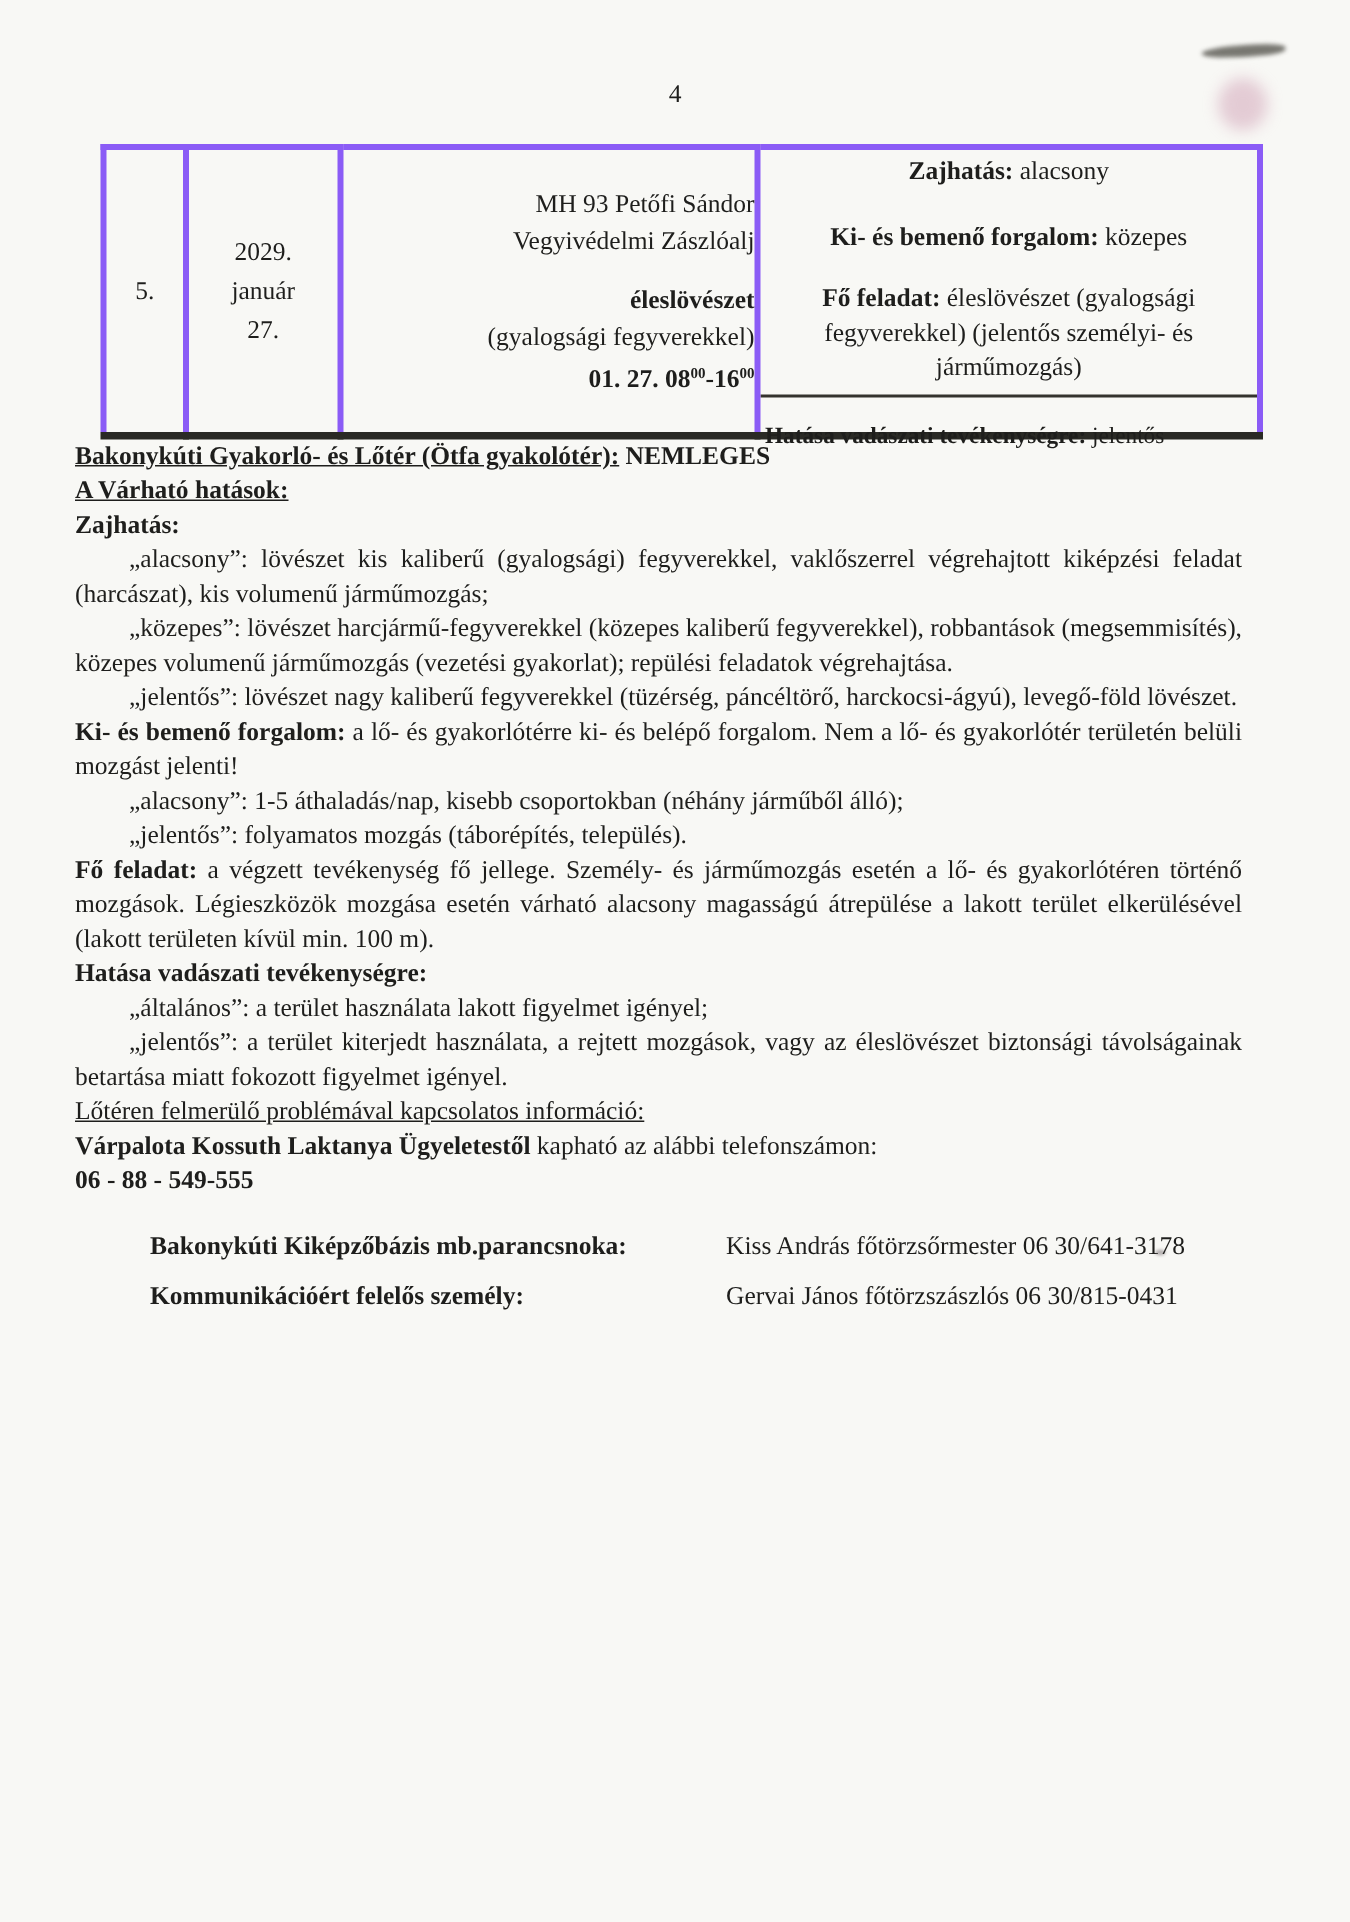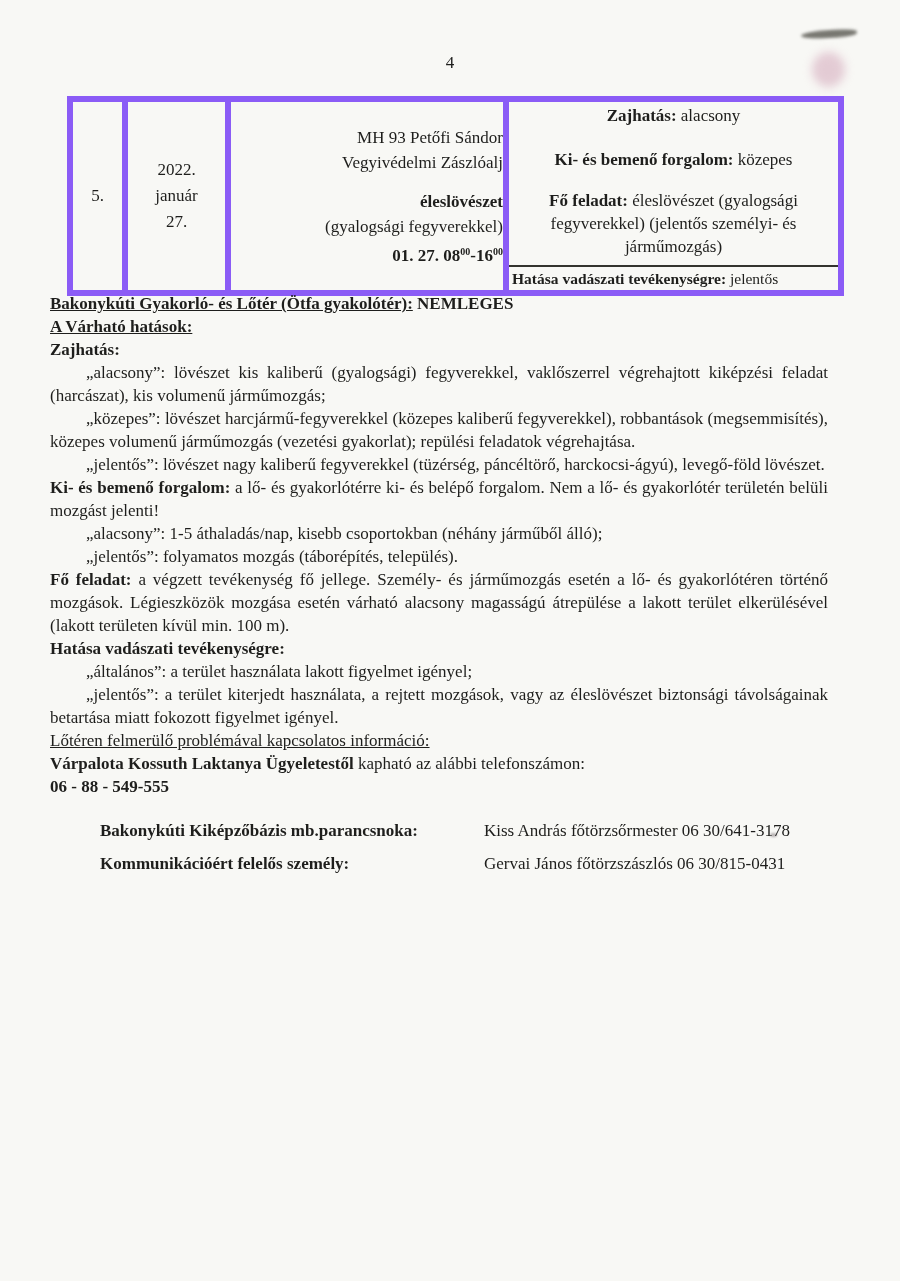--- a/index.html
+++ b/index.html
@@ -14,33 +14,33 @@
   }
   .page-number { position: absolute; top: 53px; left: 0; width: 900px; text-align: center; font-size: 17px; }
 
   
   .art-dark { position: absolute; left: 801px; top: 30px; width: 56px; height: 8px; background: #55544d; opacity: .78; filter: blur(1.5px); border-radius: 60% 40% 50% 50%; transform: rotate(-3deg); }
   .art-pink { position: absolute; left: 812px; top: 52px; width: 33px; height: 35px; background: #cf9fb4; opacity: .5; filter: blur(5px); border-radius: 50%; }
   .art-speck { position: absolute; left: 770px; top: 833px; width: 7px; height: 4px; background: #8a8284; opacity: .6; filter: blur(1px); border-radius: 50%; }
 
   
   .doc-table { position: absolute; left: 67px; top: 96px; width: 771px; border-collapse: collapse; table-layout: fixed; font-size: 17px; border: 2px solid #34332e; border-bottom: 5px solid #2a2a25; }
-  .doc-table td { border: 6px solid #8b5cf6; vertical-align: middle; padding: 0; }
+  .doc-table td { border: 4px solid #8b5cf6; vertical-align: middle; padding: 0; }
   .b { font-weight: bold; }
   .c1 { text-align: center; }
   .c2 { text-align: center; line-height: 26px; }
   .c2 span { display: block; }
   .c3 { text-align: right; line-height: 25px; }
   .c3 .gap { height: 14px; }
   .sup { font-size: 10px; font-weight: bold; vertical-align: 6px; letter-spacing: 0; }
   .c4 { vertical-align: top; }
   .r-top { height: 163px; padding: 3px 5px 0; text-align: center; line-height: 22px; }
   .e2 { margin-top: 22px; }
   .e3 { margin-top: 18px; line-height: 23px; }
-  .r-bottom { border-top: 2px solid #34332e; height: 25px; line-height: 22px; white-space: nowrap; padding: 1px 0 0 3px; font-size: 15.5px; }
+  .r-bottom { border-top: 2px solid #34332e; height: 25px; line-height: 22px; white-space: nowrap; padding: 15px 0 0 3px; font-size: 15.5px; }
 
   
   .content { position: absolute; left: 50px; top: 292px; width: 778px; font-size: 17px; line-height: 23px; }
   .content p { margin: 0; text-align: justify; }
   .indent { text-indent: 36px; }
   .ul { text-decoration: underline; }
   .bak { margin-top: 41px; font-weight: bold; }
   .varhato { margin-top: 63px; font-weight: bold; text-decoration: underline; }
   .zaj-h { margin-top: 17px; font-weight: bold; }
   .traffic { margin-top: 8px; }
@@ -65,21 +65,21 @@
   <colgroup>
     <col style="width:55px">
       <col style="width:103px">
       <col style="width:278px">
       <col style="width:335px">
   </colgroup>
   <tbody>
       <tr>
     <td class="c1">5.</td>
     <td class="c2">
-      <span>2022.</span>
+      <span>2029.</span>
       <span>január</span>
       <span>27.</span>
     </td>
     <td class="c3">
       <div>MH 93 Petőfi Sándor</div>
       <div>Vegyivédelmi Zászlóalj</div>
       <div class="gap"></div>
       <div class="b">éleslövészet</div>
       <div>(gyalogsági fegyverekkel)</div>
       <div class="b"><span>01. 27. 08</span><sup class="sup">00</sup><span>-16</span><sup class="sup">00</sup></div>

